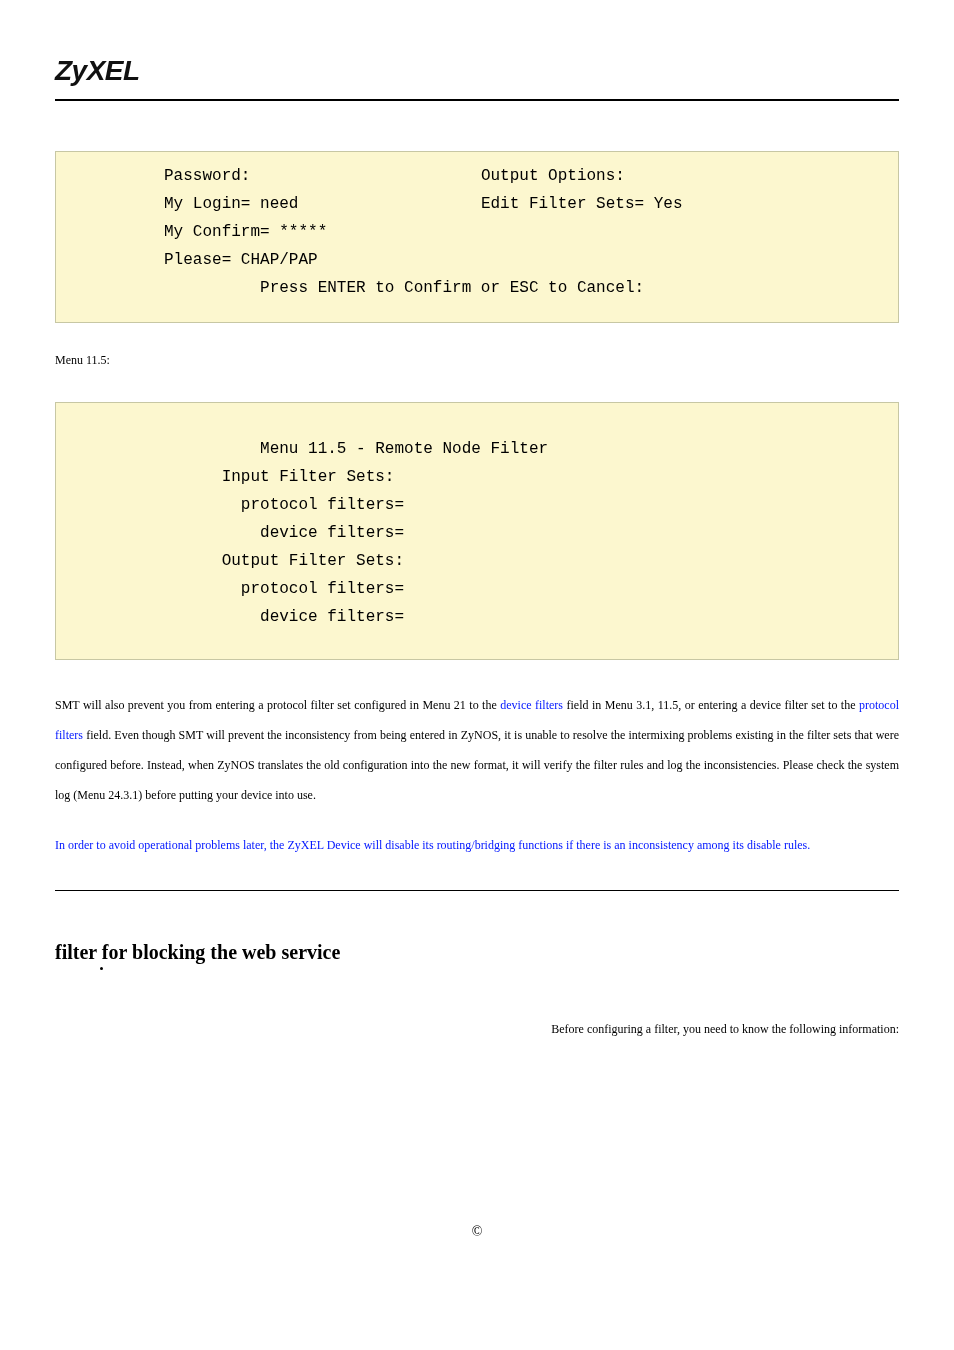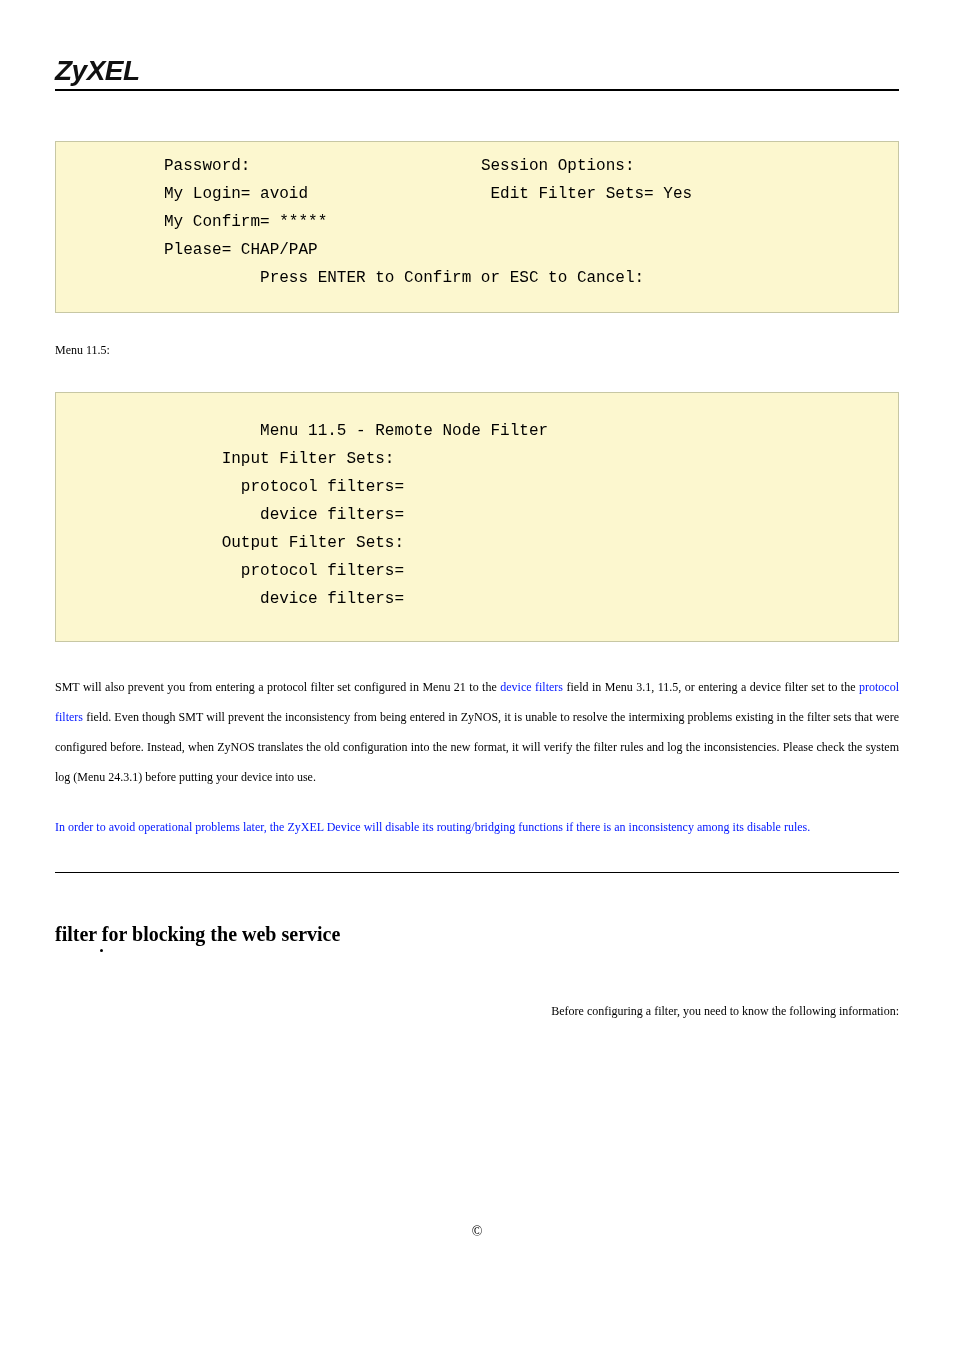--- a/index.html
+++ b/index.html
@@ -16,21 +16,21 @@
     box-sizing: border-box;
     position: relative;
   }
   .brand {
     font-family: "Trebuchet MS", "Arial Black", sans-serif;
     font-weight: 900;
     font-style: italic;
     font-size: 28px;
     letter-spacing: -0.5px;
     color: #111;
-    margin-bottom: 2px;
+    margin-bottom: 12px;
   }
   .brand-rule {
     border: none;
     border-bottom: 2px solid #000;
     margin: 0 0 50px 0;
   }
   .codebox {
     background: #fcf7cf;
     border: 1px solid #c7c7a4;
     padding: 10px 12px 20px 12px;
@@ -81,30 +81,30 @@
   }
 </style>
 </head>
 <body>
 
 <div class="page">
 
   <div class="brand">ZyXEL</div>
   <hr class="brand-rule">
 
-  <div class="codebox">          <span>Password:</span>                        <span>Session Options:</span>
-          <span>My Login= avoid</span>                   <span>Edit Filter Sets= Yes</span>
+  <div class="codebox">          <span>Password:</span>                        <span>Output Options:</span>
+          <span>My Login= need</span>                   <span>Edit Filter Sets= Yes</span>
           <span>My Confirm= *****</span>
           <span>Please= CHAP/PAP</span>
                     <span>Press ENTER to Confirm or ESC to Cancel:</span>
 </div>
 
   <p class="caption">Menu 11.5:</p>
 
-  <div class="codebox" style="padding-top:24px;padding-bottom:28px;">                    <span>Menu 11.5 - Remote Node Filter</span>
+  <div class="codebox" style="padding-top:32px;padding-bottom:28px;">                    <span>Menu 11.5 - Remote Node Filter</span>
                 <span>Input Filter Sets:</span>
                   <span>protocol filters=</span>
                     <span>device filters=</span>
                 <span>Output Filter Sets:</span>
                   <span>protocol filters=</span>
                     <span>device filters=</span></div>
 
   <p class="body-para">
     <span>SMT will also prevent you from entering a protocol filter set configured in Menu 21 to the </span><span class="blue">device filters</span><span> field in Menu 3.1, 11.5, or entering a device filter set to the </span><span class="blue">protocol filters</span><span> field. Even though SMT will prevent the inconsistency from being entered in ZyNOS, it is unable to resolve the intermixing problems existing in the filter sets that were configured before. Instead, when ZyNOS translates the old configuration into the new format, it will verify the filter rules and log the inconsistencies. Please check the system log (Menu 24.3.1) before putting your device into use.</span>
   </p>

